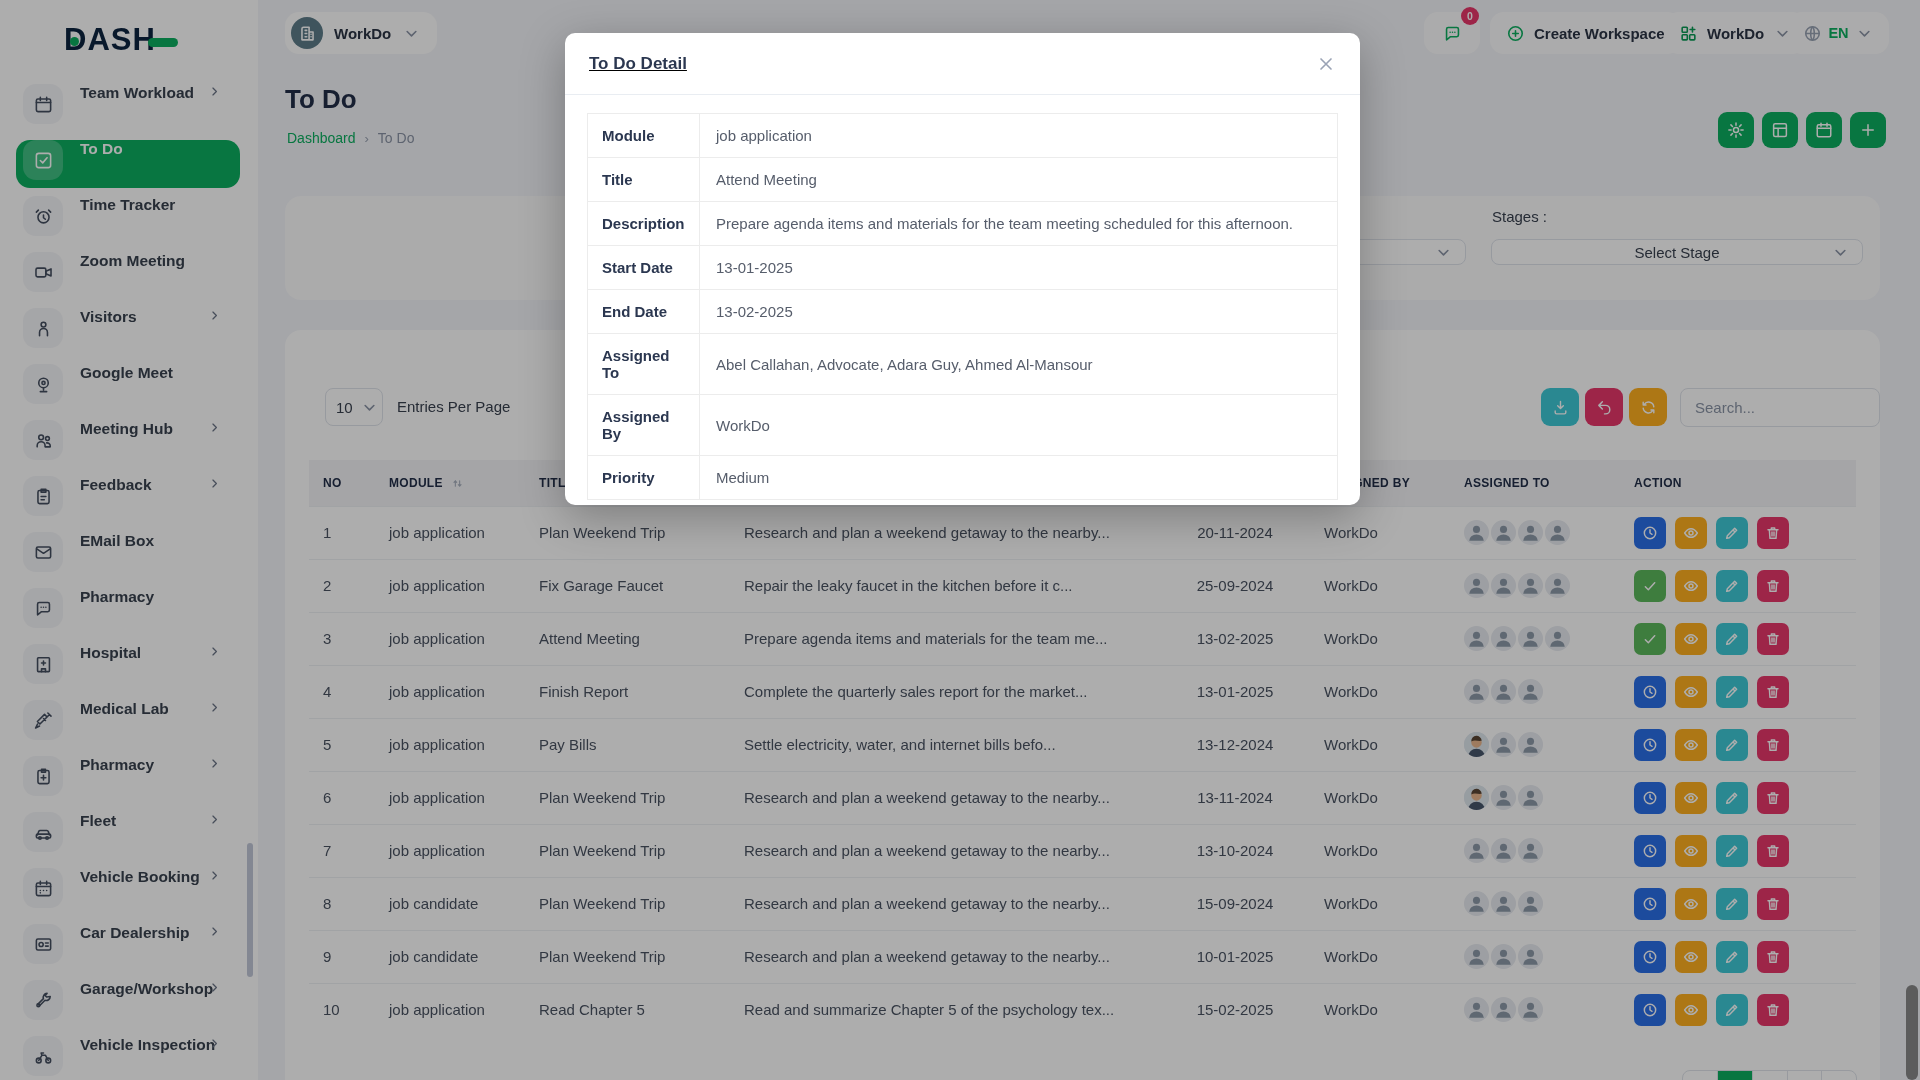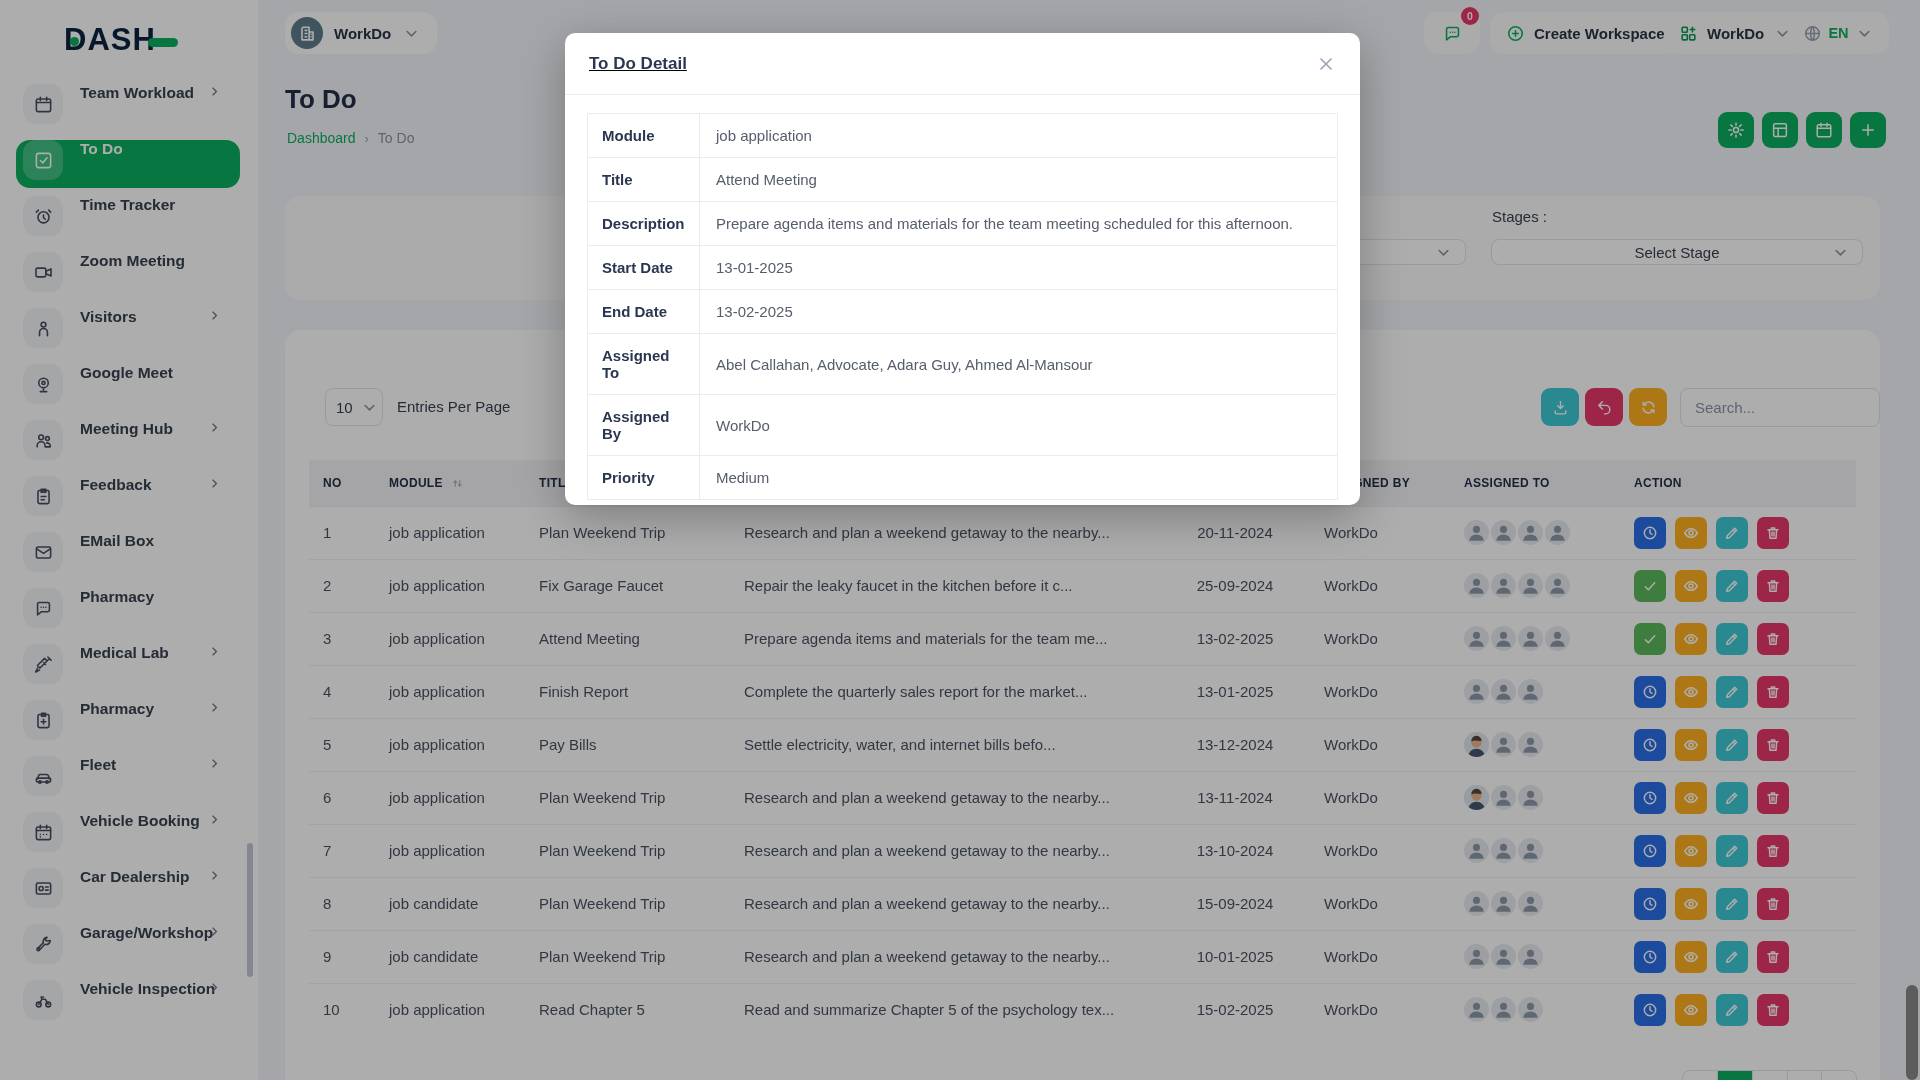--- a/index.html
+++ b/index.html
@@ -214,20 +214,34 @@
           <span class="side-label">EMail Box</span>
         </div>
         <div class="side-item">
           <span class="side-chip">
             <svg class="ic" width="19" height="19" viewBox="0 0 24 24" fill="none" stroke="currentColor" stroke-width="2" stroke-linecap="round" stroke-linejoin="round">
               <path d="M4.5 6.5a2 2 0 0 1 2-2h11a2 2 0 0 1 2 2v7.5a2 2 0 0 1-2 2H9.5l-5 4z"></path>
               <path d="M9 10.5h.01M12 10.5h.01M15 10.5h.01"></path>
             </svg>
           </span>
           <span class="side-label">Pharmacy</span>
+        </div>
+        <div class="side-item">
+          <span class="side-chip">
+            <svg class="ic" width="19" height="19" viewBox="0 0 24 24" fill="none" stroke="currentColor" stroke-width="2" stroke-linecap="round" stroke-linejoin="round">
+              <rect x="4.5" y="3.5" width="15" height="17.5" rx="1"></rect>
+              <path d="M12 7.5v5M9.5 10h5M9.5 21v-3.5h5V21"></path>
+            </svg>
+          </span>
+          <span class="side-label">Hospital</span>
+          <span class="side-chevron">
+            <svg class="ic" width="15" height="15" viewBox="0 0 24 24" fill="none" stroke="currentColor" stroke-width="2" stroke-linecap="round" stroke-linejoin="round">
+              <path d="M9.5 6.5l5.5 5.5-5.5 5.5"></path>
+            </svg>
+          </span>
         </div>
         <div class="side-item">
           <span class="side-chip">
             <svg class="ic" width="19" height="19" viewBox="0 0 24 24" fill="none" stroke="currentColor" stroke-width="2" stroke-linecap="round" stroke-linejoin="round">
               <path d="M17.5 2.5l4 4M19.5 4.5l-3 3M16.5 7.5l-9 9-3.2-3.2 9-9zM4.5 16.5l-2.5 5 5-2.5M12 9.5l2.5 2.5"></path>
             </svg>
           </span>
           <span class="side-label">Medical Lab</span>
           <span class="side-chevron">
             <svg class="ic" width="15" height="15" viewBox="0 0 24 24" fill="none" stroke="currentColor" stroke-width="2" stroke-linecap="round" stroke-linejoin="round">

